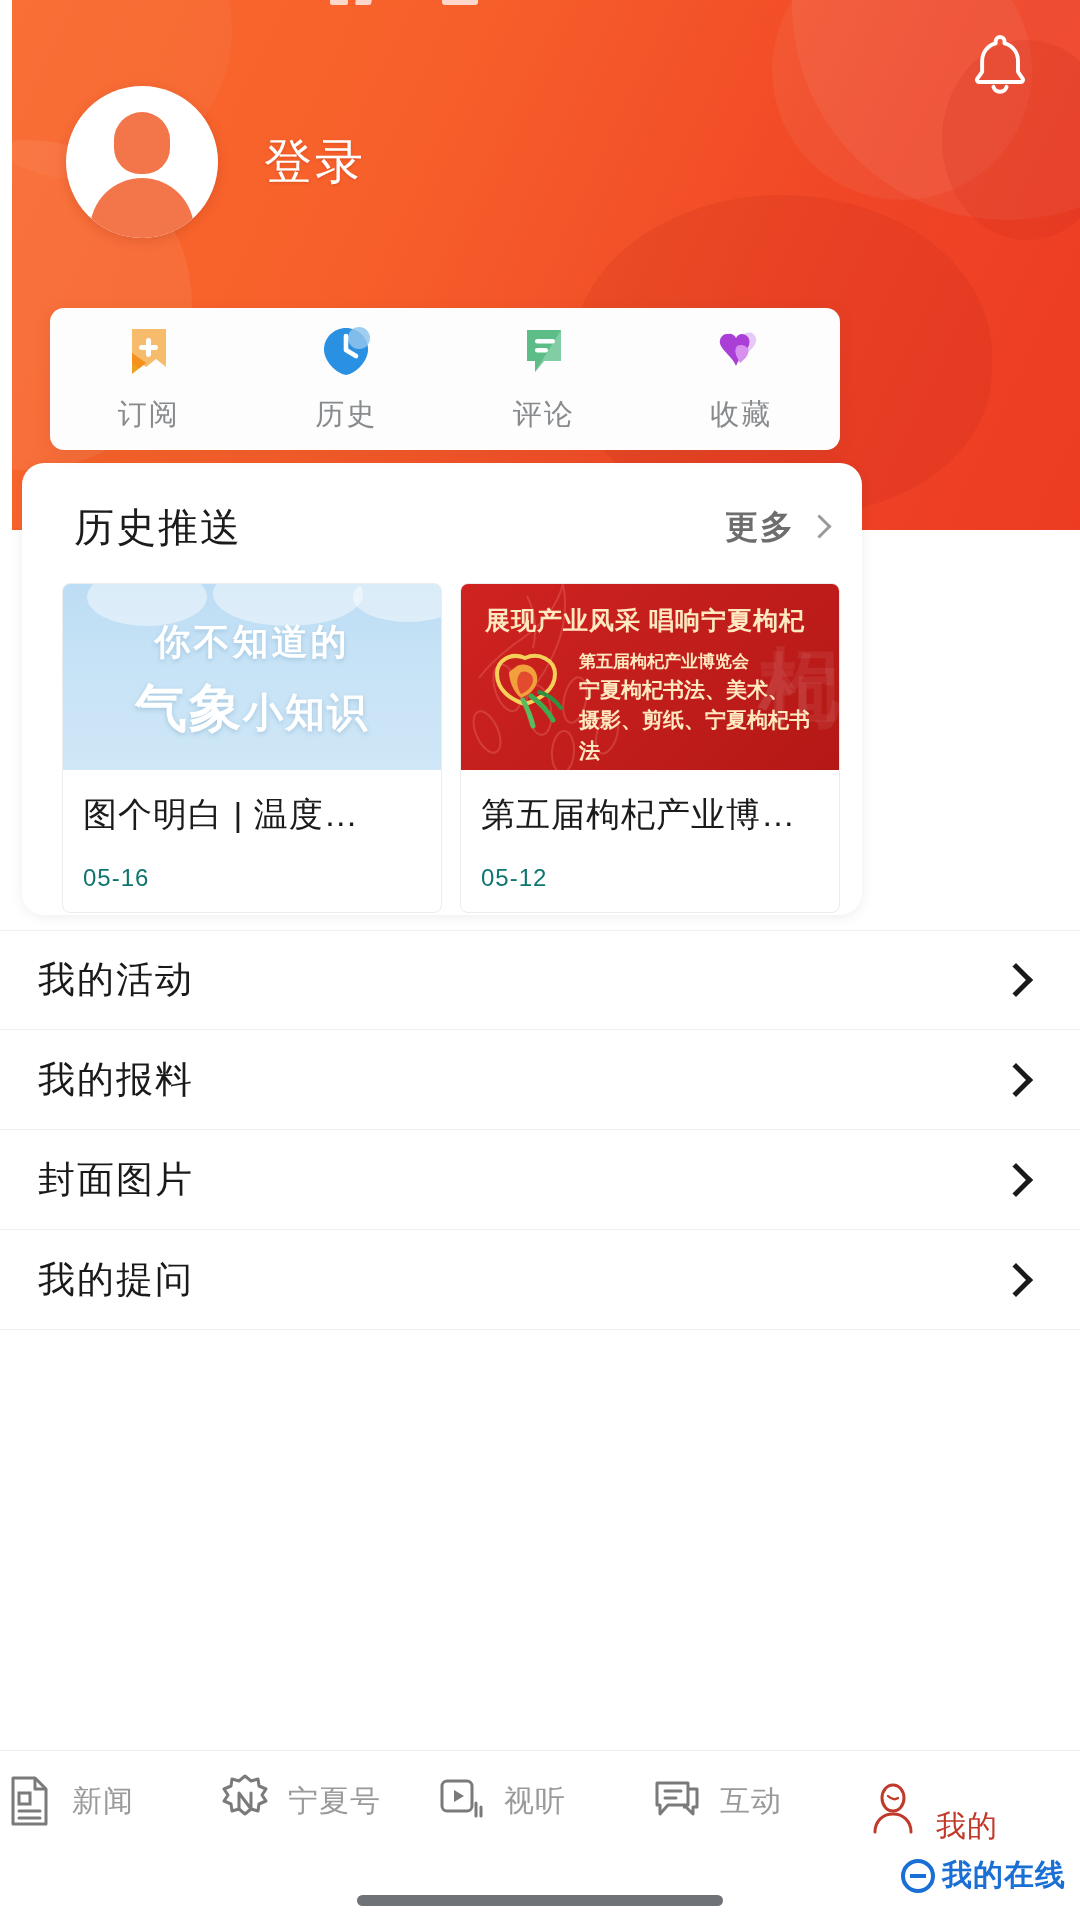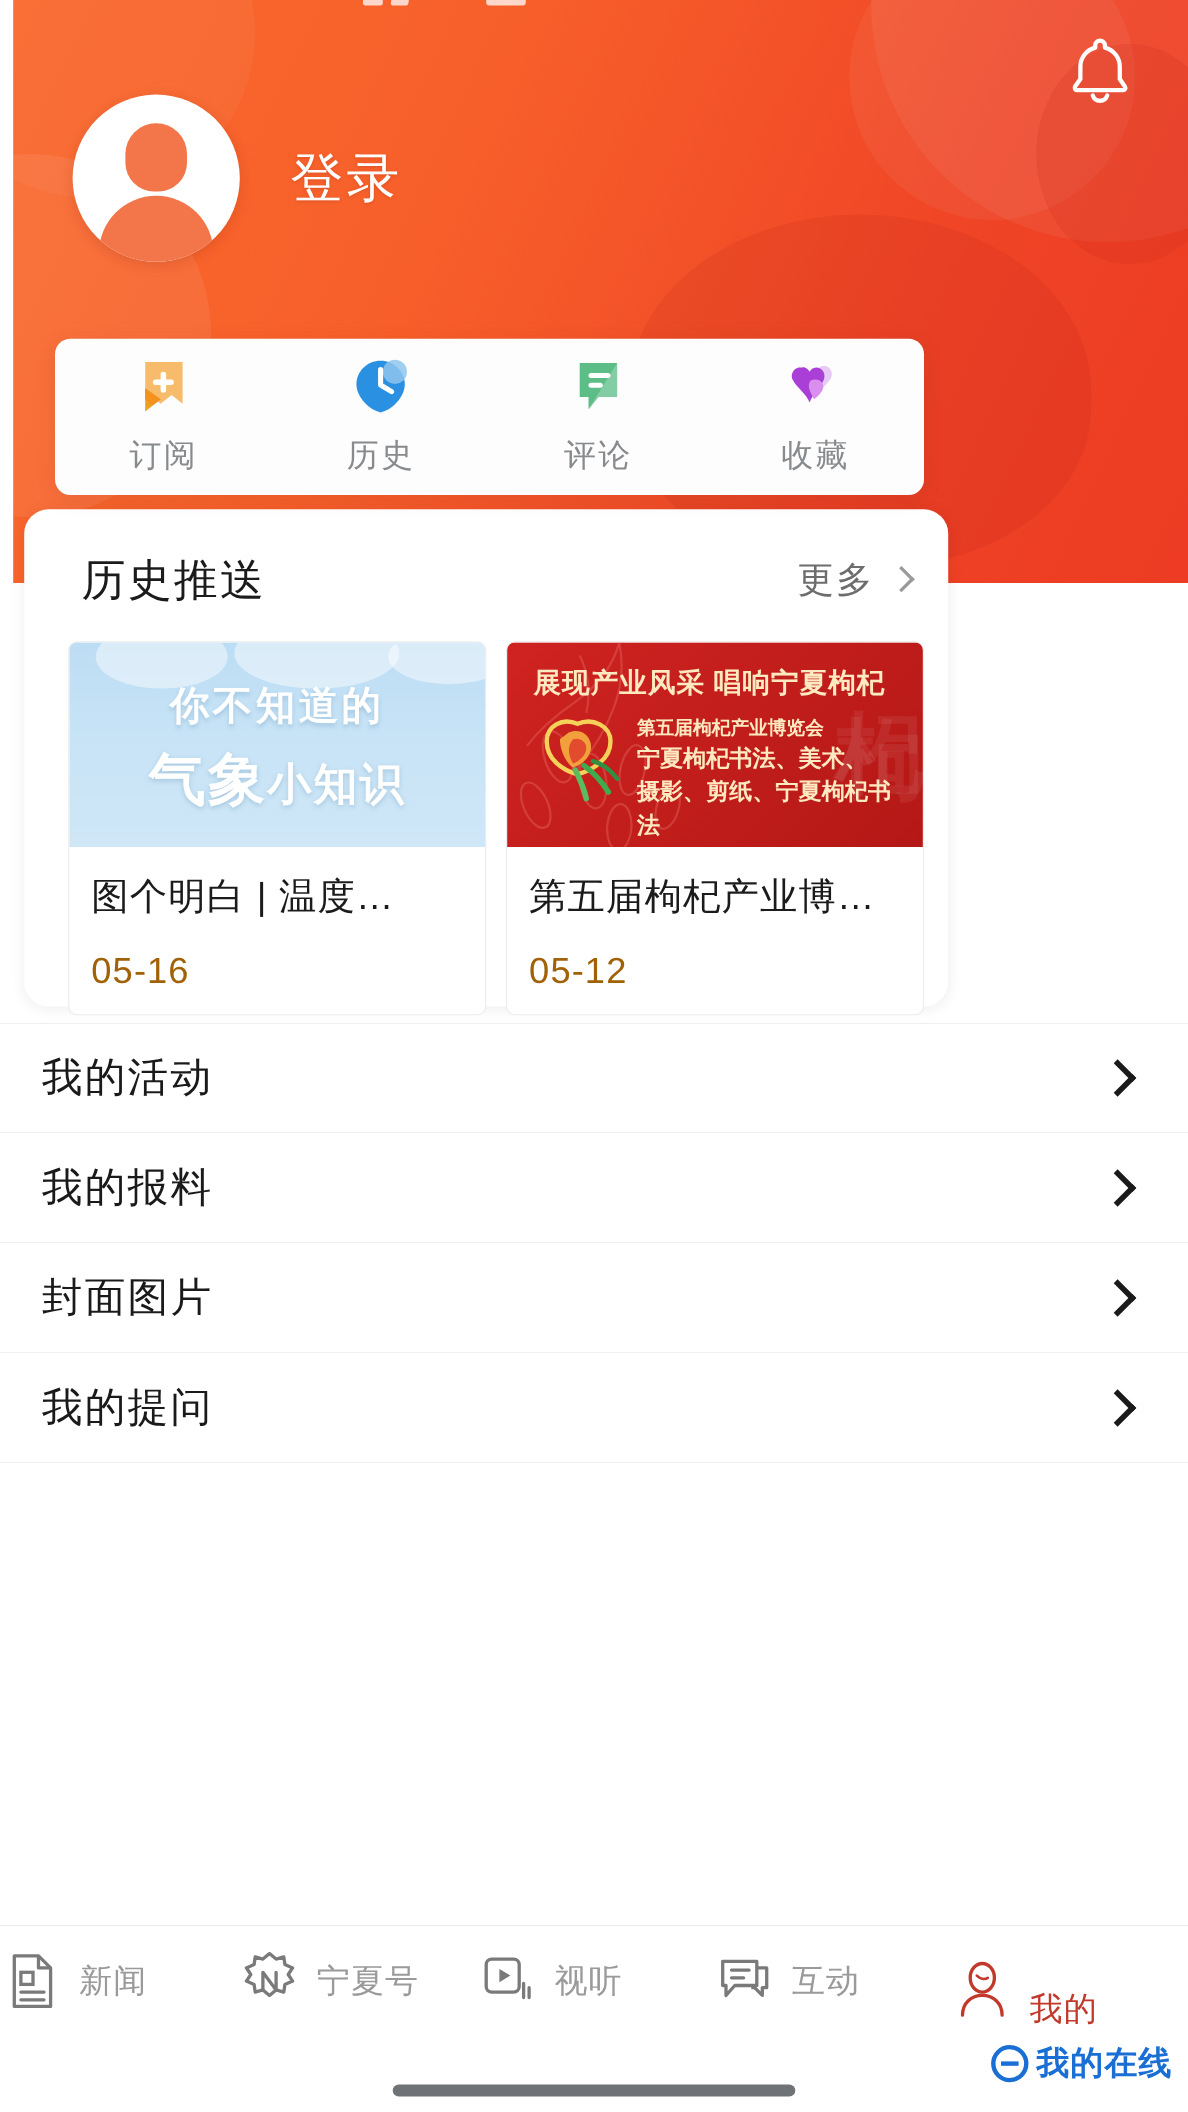--- a/index.html
+++ b/index.html
@@ -89,21 +89,21 @@
     position:absolute; left:22px; top:463px; width:840px; height:452px;
     background:#ffffff; border-radius:22px;
     box-shadow:0 2px 14px rgba(0,0,0,0.07);
     z-index:3;
   }
   .history-head {
     position:absolute; left:52px; right:34px; top:36px; height:56px;
     display:flex; align-items:center; justify-content:space-between;
   }
   .history-title { font-size:40px; color:#1b1b1b; letter-spacing:2px; }
-  .more-wrap { display:flex; align-items:center; gap:16px; cursor:pointer; }
+  .more-wrap { display:flex; align-items:center; gap:16px; cursor:pointer;font-weight:bold; }
   .more-text { font-size:33px; color:#6d6d6d; letter-spacing:2px; }
   .more-chevron {
     width:17px; height:17px; border-top:3px solid #9a9a9a;
     border-right:3px solid #9a9a9a; transform:rotate(45deg);
     margin-bottom:2px;
   }
 
   .push-list {
     position:absolute; left:40px; top:120px; right:22px;
     display:flex; gap:18px;
@@ -159,21 +159,21 @@
     color:#ffe9c0; font-weight:bold; line-height:1.45;
   }
   .goji-sub .s1 { font-size:17px; }
   .goji-sub .s2 { font-size:21px; }
 
   .push-title {
     padding:22px 20px 0 20px; font-size:34px; color:#1b1b1b;
     letter-spacing:1px; white-space:nowrap; overflow:hidden;
   }
   .push-date {
-    padding:26px 20px 20px 20px; font-size:33px; color:#a16207;
+    padding:26px 20px 20px 20px; font-size:24px; color:#0f766e;
     letter-spacing:1px;
   }
 
   
   .menu-list { position:absolute; left:0; top:930px; width:1080px; z-index:2; }
   .menu-row {
     height:100px; display:flex; align-items:center; justify-content:space-between;
     padding:0 38px; border-bottom:1px solid #f0f0f0; cursor:pointer;
     background:#ffffff;
   }

